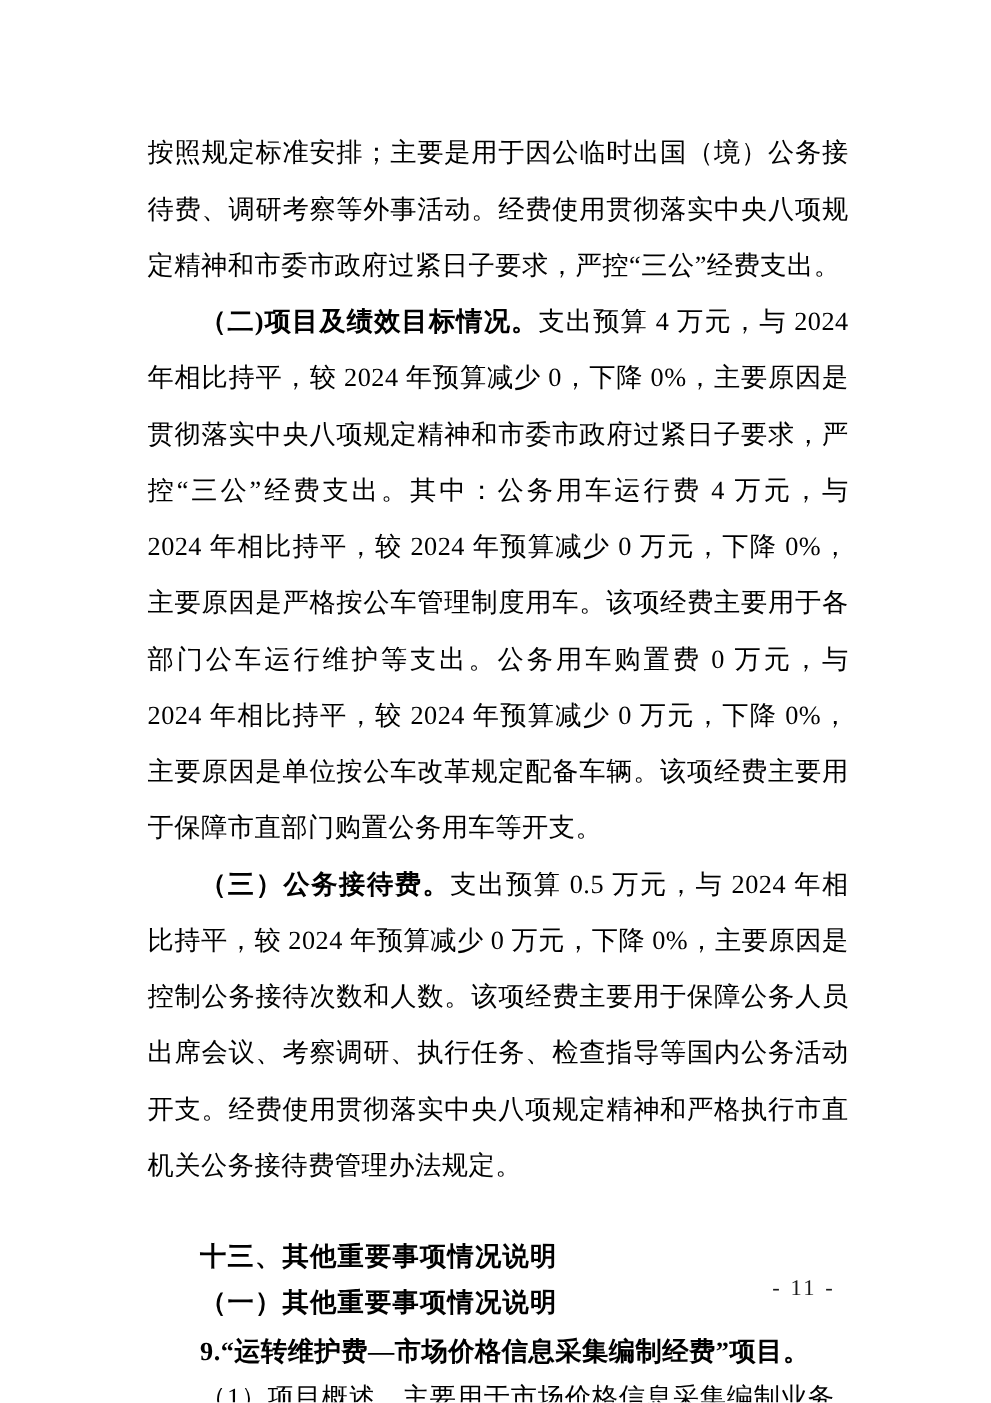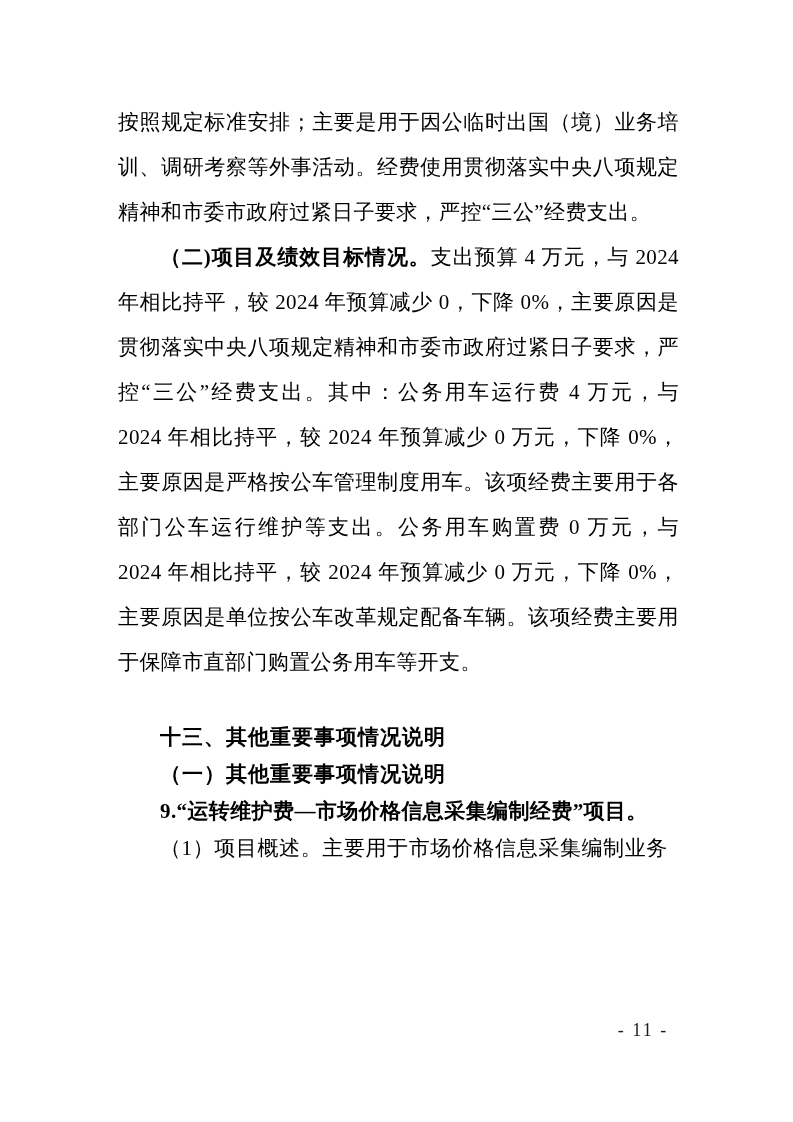--- a/index.html
+++ b/index.html
@@ -31,21 +31,21 @@
   .heading-block { margin-top: 34px; }
   p.heading {
     font-size: 21px;
     line-height: 37px;
     font-weight: bold;
     text-indent: 2em;
     white-space: nowrap;
     letter-spacing: 0.4px;
   }
   p.heading.sans {
-    font-family: Liberation Serif, serif;
+    font-family: Liberation Mono, monospace;
     letter-spacing: 1px;
   }
   p.overview {
     font-size: 21px;
     line-height: 37px;
     text-indent: 2em;
     white-space: nowrap;
     letter-spacing: 0.6px;
   }
   .page-number {
@@ -58,24 +58,25 @@
     color: #1a1a1a;
     letter-spacing: 2px;
   }
 </style>
 </head>
 <body>
 
 <div class="page">
   <div class="content">
 
-    <p class="body no-indent">按照规定标准安排；主要是用于因公临时出国（境）业务培训、调研考察等外事活动。经费使用贯彻落实中央八项规定精神和市委市政府过紧日子要求，严控“三公”经费支出。</p>
+    <p class="body no-indent">按照规定标准安排；主要是用于因公临时出国（境）公务接待费、调研考察等外事活动。经费使用贯彻落实中央八项规定精神和市委市政府过紧日子要求，严控“三公”经费支出。</p>
 
     <p class="body"><span class="bold-lead">（二)项目及绩效目标情况。</span><span>支出预算 4 万元，与 2024 年相比持平，较 2024 年预算减少 0，下降 0%，主要原因是贯彻落实中央八项规定精神和市委市政府过紧日子要求，严控“三公”经费支出。其中：公务用车运行费 4 万元，与 2024 年相比持平，较 2024 年预算减少 0 万元，下降 0%，主要原因是严格按公车管理制度用车。该项经费主要用于各部门公车运行维护等支出。公务用车购置费 0 万元，与 2024 年相比持平，较 2024 年预算减少 0 万元，下降 0%，主要原因是单位按公车改革规定配备车辆。该项经费主要用于保障市直部门购置公务用车等开支。</span></p>
 
+    <p class="body"><span class="bold-lead">（三）公务接待费。</span><span>支出预算 0.5 万元，与 2024 年相比持平，较 2024 年预算减少 0 万元，下降 0%，主要原因是控制公务接待次数和人数。该项经费主要用于保障公务人员出席会议、考察调研、执行任务、检查指导等国内公务活动开支。经费使用贯彻落实中央八项规定精神和严格执行市直机关公务接待费管理办法规定。</span></p>
 
     <div class="heading-block">
       <p class="heading sans">十三、其他重要事项情况说明</p>
       <p class="heading sans">（一）其他重要事项情况说明</p>
       <p class="heading">9.“运转维护费—市场价格信息采集编制经费”项目。</p>
       <p class="overview">（1）项目概述。主要用于市场价格信息采集编制业务</p>
     </div>
 
   </div>
 

